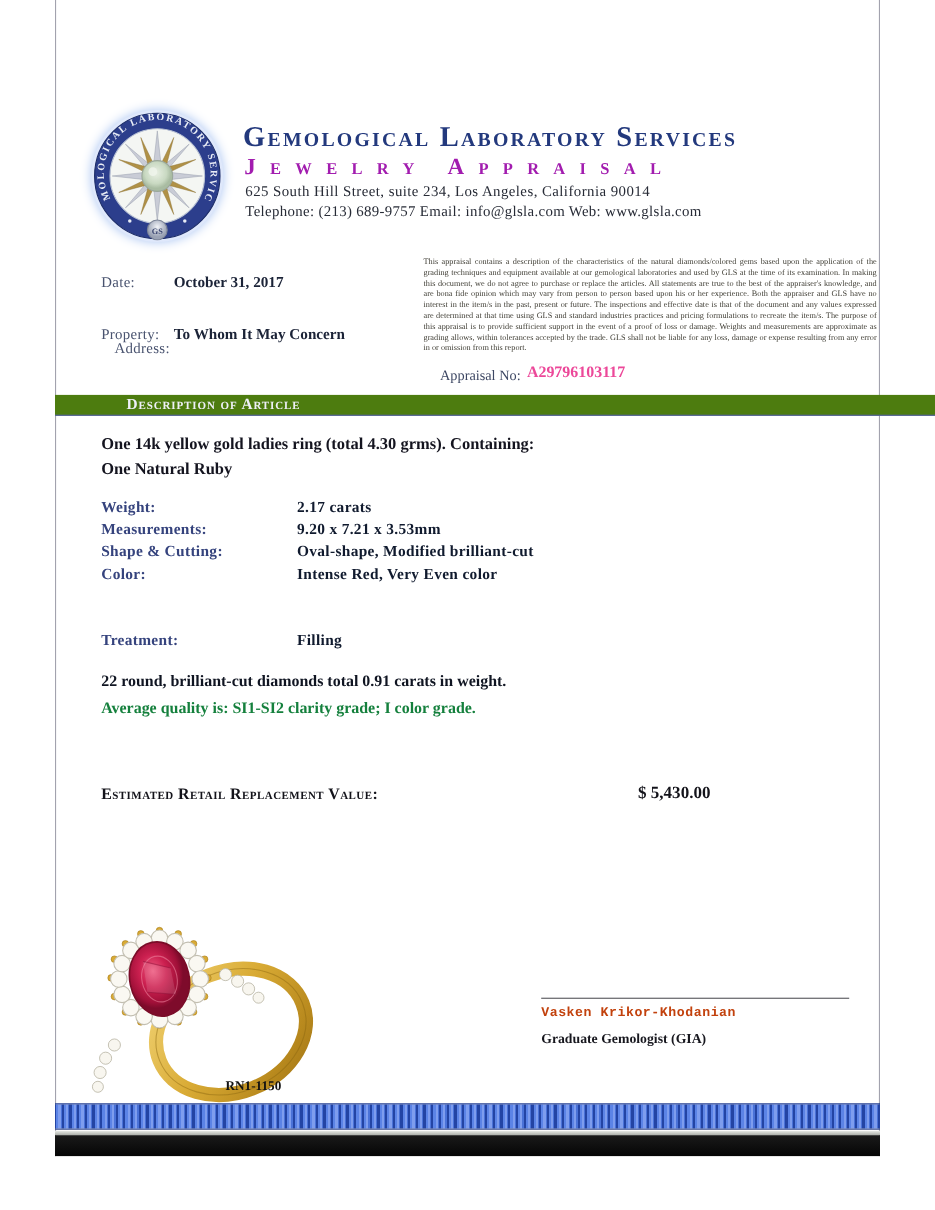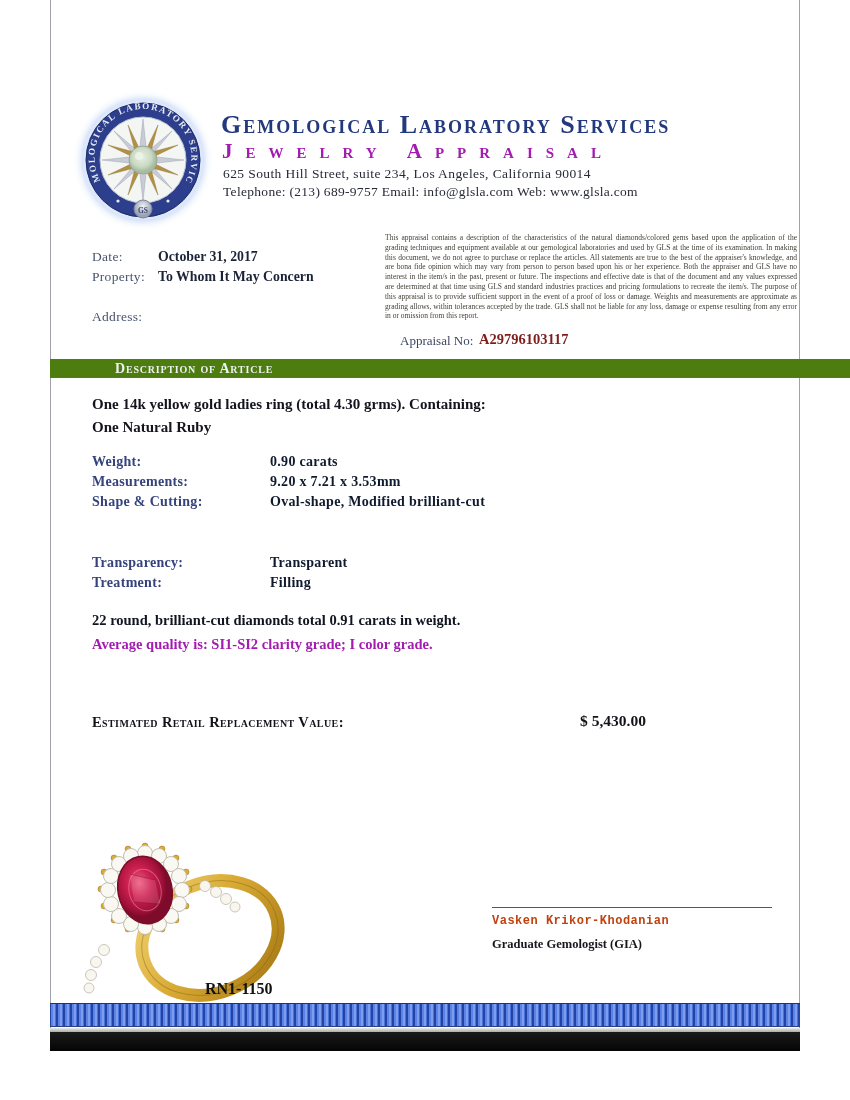--- a/index.html
+++ b/index.html
@@ -20,56 +20,56 @@
                   font-variant:small-caps; letter-spacing:13px; color:#a21caf; white-space:nowrap; }
   .company-addr { position:absolute; left:223px; top:166px; font-size:13.5px; color:#272b36;
                   letter-spacing:0.4px; white-space:nowrap; }
   .company-contact { position:absolute; left:223px; top:184px; font-size:13.5px; color:#272b36;
                   letter-spacing:0.3px; white-space:nowrap; }
 
   
   .info-label { position:absolute; left:92px; font-size:13.5px; color:#49536f; letter-spacing:0.3px; }
   .info-value { position:absolute; left:158px; font-size:13.8px; font-weight:bold; color:#1b2337; }
   .row-date  { top:249px; }
-  .row-prop  { top:269px;text-align:center; }
-  .row-addr  { top:309px; }
+  .row-prop  { top:296px;text-align:center; }
+  .row-addr  { top:309px;margin-left:12px; }
 
   
   .disclaimer { position:absolute; left:385px; top:233px; width:412px; font-size:7.5px;
                 line-height:9.8px; color:#3f3d34; text-align:justify; }
   .appr-label { position:absolute; left:400px; top:333px; font-size:13px; color:#3d4763; }
-  .appr-value { position:absolute; left:479px; top:331px; font-size:14.5px; font-weight:bold; color:#7f1d1d; }
+  .appr-value { position:absolute; left:479px; top:331px; font-size:14.5px; font-weight:bold; color:#ec4899; }
 
   
   .banner { position:absolute; left:50px; top:359px; width:814px; height:19px; background:#4d7c0f;
             border-bottom:1px solid #5560a8; }
   .banner-text { position:absolute; left:65px; top:0; line-height:19px; font-size:14px; font-weight:bold;
             font-variant:small-caps; letter-spacing:0.8px; color:#eef0f7; }
 
   
   .desc-line1 { position:absolute; left:92px; top:396px; font-size:15px; font-weight:bold; color:#14141f; }
   .desc-line2 { position:absolute; left:92px; top:419px; font-size:15px; font-weight:bold; color:#14141f; }
 
   
   .spec-row { position:absolute; left:92px; width:560px; height:20px; }
   .spec-label { position:absolute; left:0; font-size:14px; font-weight:bold; color:#35437d; letter-spacing:0.3px; }
   .spec-value { position:absolute; left:178px; font-size:14px; font-weight:bold; color:#101a2e; letter-spacing:0.3px; }
 
   .dia-line1 { position:absolute; left:92px; top:612px; font-size:14.5px; font-weight:bold; color:#101522; }
-  .dia-line2 { position:absolute; left:92px; top:636px; font-size:14.5px; font-weight:bold; color:#a21caf; }
+  .dia-line2 { position:absolute; left:92px; top:636px; font-size:14.5px; font-weight:bold; color:#15803d; }
 
   
   .value-label { position:absolute; left:92px; top:714px; font-size:14.5px; font-weight:bold;
                  font-variant:small-caps; letter-spacing:0.4px; color:#13131a; }
   .value-amount { position:absolute; left:580px; top:712px; width:148px; 
                  font-size:15.5px; font-weight:bold; color:#13131a; }
 
   
   .ring-photo { position:absolute; left:60px; top:826px; width:260px; height:180px; }
-  .photo-ref { position:absolute; left:205px; top:980px; font-size:16px; font-weight:bold; color:#121212; }
+  .photo-ref { position:absolute; left:205px; top:980px; font-size:12px; font-weight:bold; color:#121212; }
 
   .sig-line { position:absolute; left:492px; top:907px; width:280px; height:1px; background:#55555a; }
   .sig-name { position:absolute; left:492px; top:914px; font-size:12px; font-weight:bold;
               color:#c2410c; letter-spacing:0.5px;font-family:Liberation Mono, monospace; }
   .sig-title { position:absolute; left:492px; top:937px; font-size:12.5px; font-weight:bold; color:#17171e; }
 
   
   .stripe-band { position:absolute; left:50px; top:1003px; width:750px; height:24px;
      background:repeating-linear-gradient(90deg,
         #2344a4 0px, #2344a4 1px,
@@ -162,33 +162,33 @@
 
   <div class="banner">
     <div class="banner-text">Description of Article</div>
   </div>
 
   <div class="desc-line1">One 14k yellow gold ladies ring (total 4.30 grms). Containing:</div>
   <div class="desc-line2">One Natural Ruby</div>
 
   <div class="spec-row" style="top:454px">
     <span class="spec-label">Weight:</span>
-    <span class="spec-value">0.90 carats</span>
+    <span class="spec-value">2.17 carats</span>
   </div>
   <div class="spec-row" style="top:474px">
     <span class="spec-label">Measurements:</span>
     <span class="spec-value">9.20 x 7.21 x 3.53mm</span>
   </div>
   <div class="spec-row" style="top:494px">
     <span class="spec-label">Shape &amp; Cutting:</span>
     <span class="spec-value">Oval-shape, Modified brilliant-cut</span>
   </div>
-  <div class="spec-row" style="top:555px">
-    <span class="spec-label">Transparency:</span>
-    <span class="spec-value">Transparent</span>
+  <div class="spec-row" style="top:515px">
+    <span class="spec-label">Color:</span>
+    <span class="spec-value">Intense Red, Very Even color</span>
   </div>
   <div class="spec-row" style="top:575px">
     <span class="spec-label">Treatment:</span>
     <span class="spec-value">Filling</span>
   </div>
 
   <div class="dia-line1">22 round, brilliant-cut diamonds total 0.91 carats in weight.</div>
   <div class="dia-line2">Average quality is: SI1-SI2 clarity grade; I color grade.</div>
 
   <div class="value-label">Estimated Retail Replacement Value:</div>

